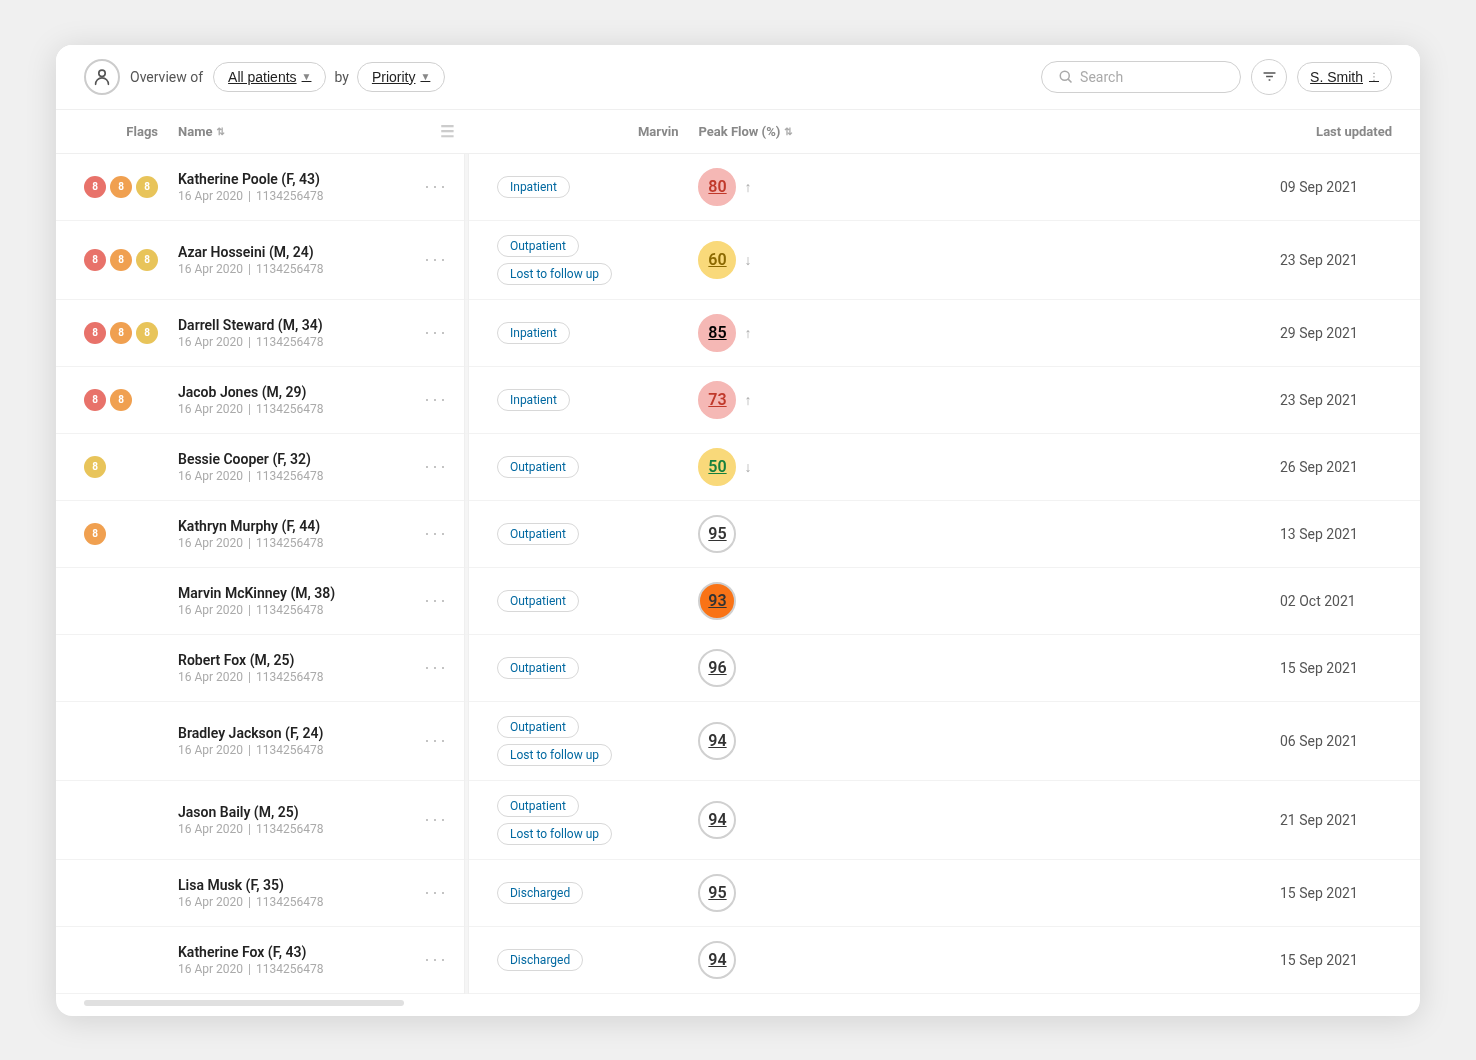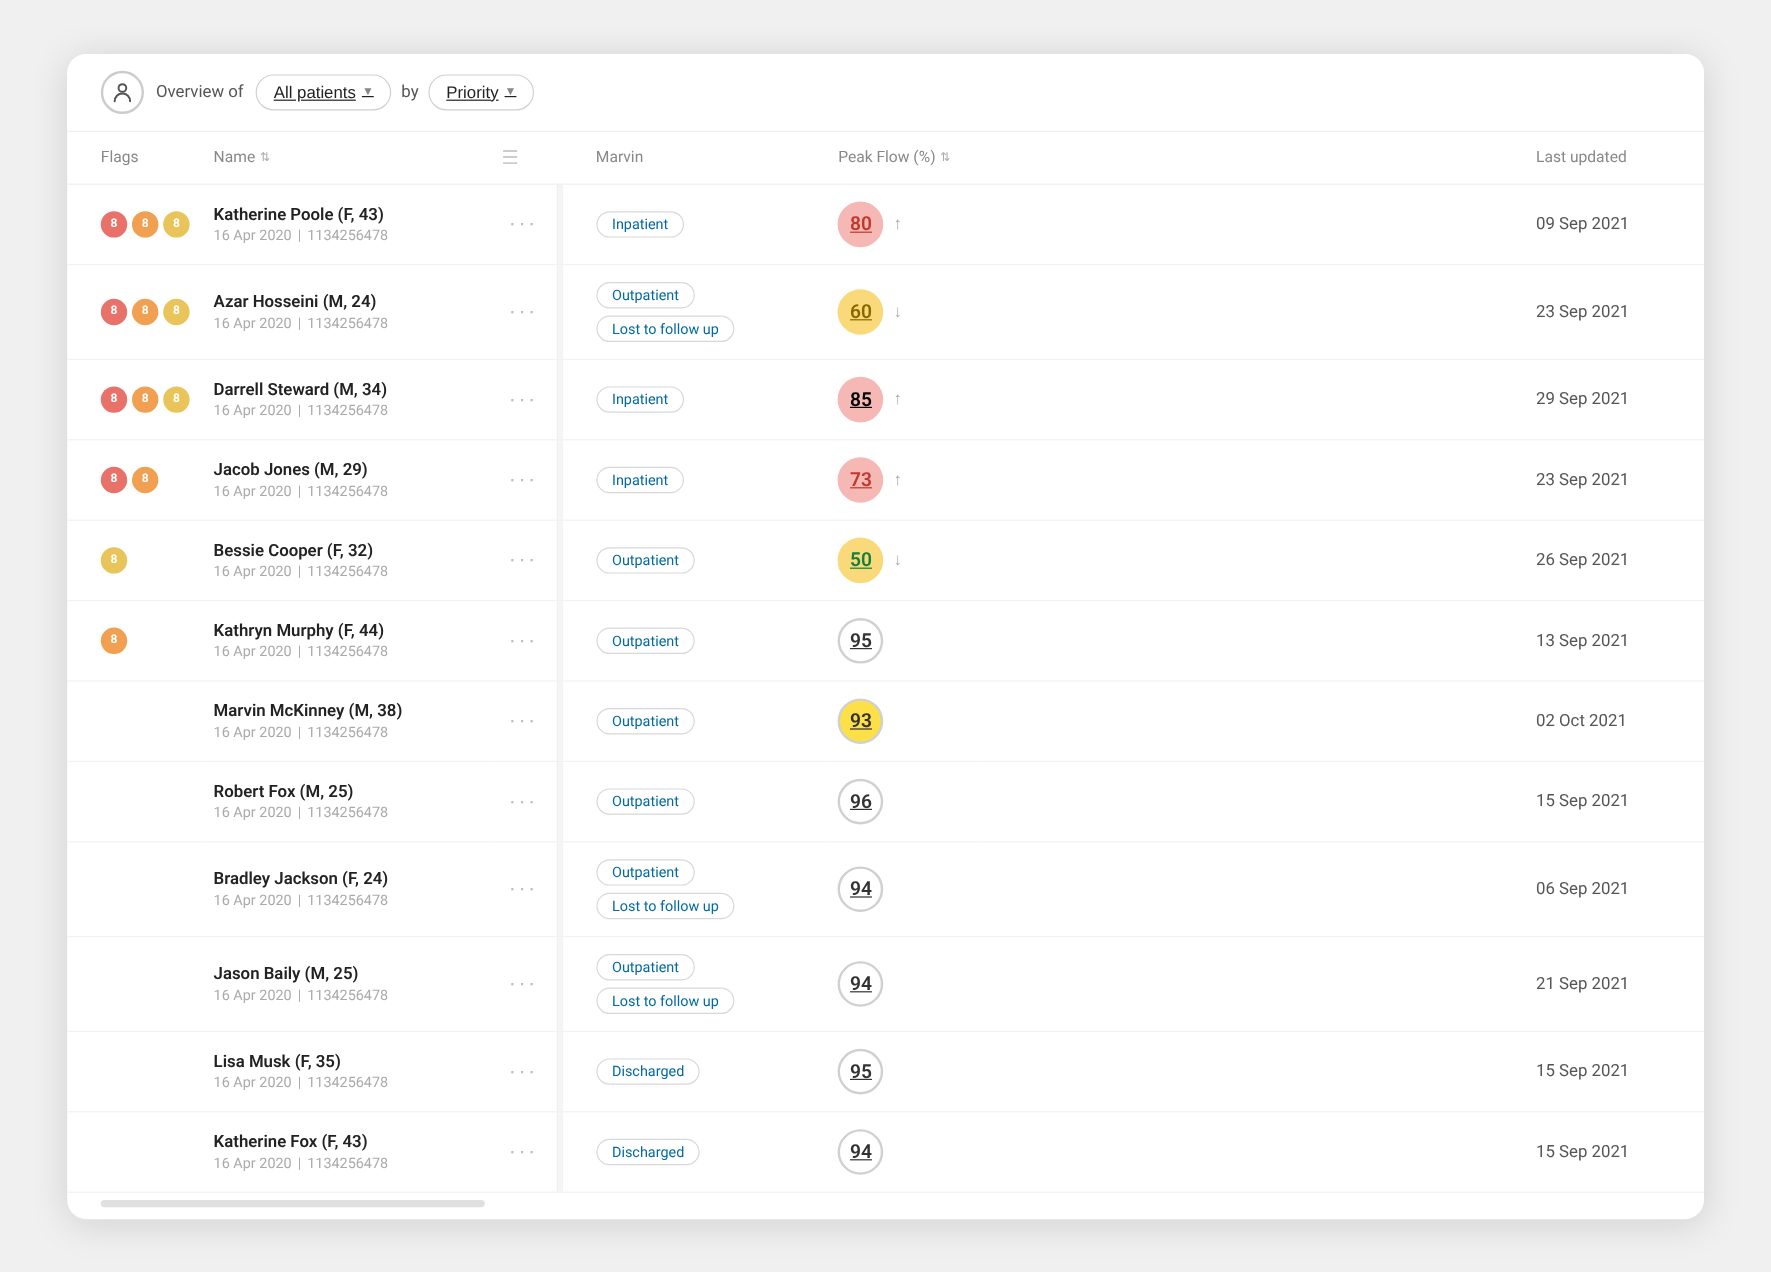--- a/index.html
+++ b/index.html
@@ -112,23 +112,23 @@
       overflow-x: hidden;
     }
     table {
       width: 100%;
       border-collapse: collapse;
     }
     thead tr {
       border-bottom: 1.5px solid #efefef;
     }
     thead th {
-      text-align: left;
+      text-align: right;
       font-size: 13px;
-      font-weight: 400;
+      font-weight: 700;
       color: #888;
       padding: 12px 10px 12px 10px;
       white-space: nowrap;
     }
     th.flags-col { width: 110px; padding-left: 28px; }
     th.name-col { width: 240px; }
     th.menu-col { width: 36px; }
     th.divider-col { width: 4px; padding: 0; }
     th.labels-col { width: 220px; padding-left: 28px; }
     th.peakflow-col { width: 130px; }
@@ -247,20 +247,40 @@
     <div class="header-left">
       <span class="overview-text">Overview of</span>
       <button class="pill-btn">
         <span>All patients</span>
         <span class="chevron">▼</span>
       </button>
       <span class="by-text">by</span>
       <button class="pill-btn">
         <span>Priority</span>
         <span class="chevron">▼</span>
+      </button>
+    </div>
+    <div class="header-right">
+      <div class="search-box">
+        <svg width="15" height="15" viewBox="0 0 20 20" fill="none" stroke="#aaa" stroke-width="2">
+          <circle cx="9" cy="9" r="6"></circle>
+          <line x1="13.5" y1="13.5" x2="18" y2="18"></line>
+        </svg>
+        <span style="color:#aaa;font-size:14px;">Search</span>
+      </div>
+      <div class="filter-btn">
+        <svg width="17" height="17" viewBox="0 0 20 20" fill="none" stroke="#555" stroke-width="1.8">
+          <line x1="3" y1="6" x2="17" y2="6"></line>
+          <line x1="6" y1="10" x2="14" y2="10"></line>
+          <line x1="9" y1="14" x2="11" y2="14"></line>
+        </svg>
+      </div>
+      <button class="pill-btn user-pill">
+        <span>S. Smith</span>
+        <span style="font-size:10px;color:#888;">⋮</span>
       </button>
     </div>
   </div>
 
   <div class="table-wrapper">
     <table>
       <thead>
         <tr>
           <th class="flags-col">
             <span>Flags</span>
@@ -465,21 +485,21 @@
             </td>
             <td class="menu-col"><button class="menu-btn">···</button></td>
             <td class="divider-col-td"></td>
             <td class="labels-col">
               <div class="labels-cell">
                 <span class="label-tag">Outpatient</span>
               </div>
             </td>
             <td class="peakflow-col">
               <div class="peak-flow-cell">
-                <div class="peak-circle" style="background: #fde047; border-color: rgb(208, 208, 208); color: rgb(51, 51, 51);">93</div>
+                <div class="peak-circle" style="background: #f97316; border-color: rgb(208, 208, 208); color: rgb(51, 51, 51);">93</div>
               </div>
             </td>
             <td></td>
             <td class="lastupdated-col">02 Oct 2021</td>
           </tr>
           <tr>
             <td class="flags-col">
               <div class="flags-cell"></div>
             </td>
             <td class="name-col">

